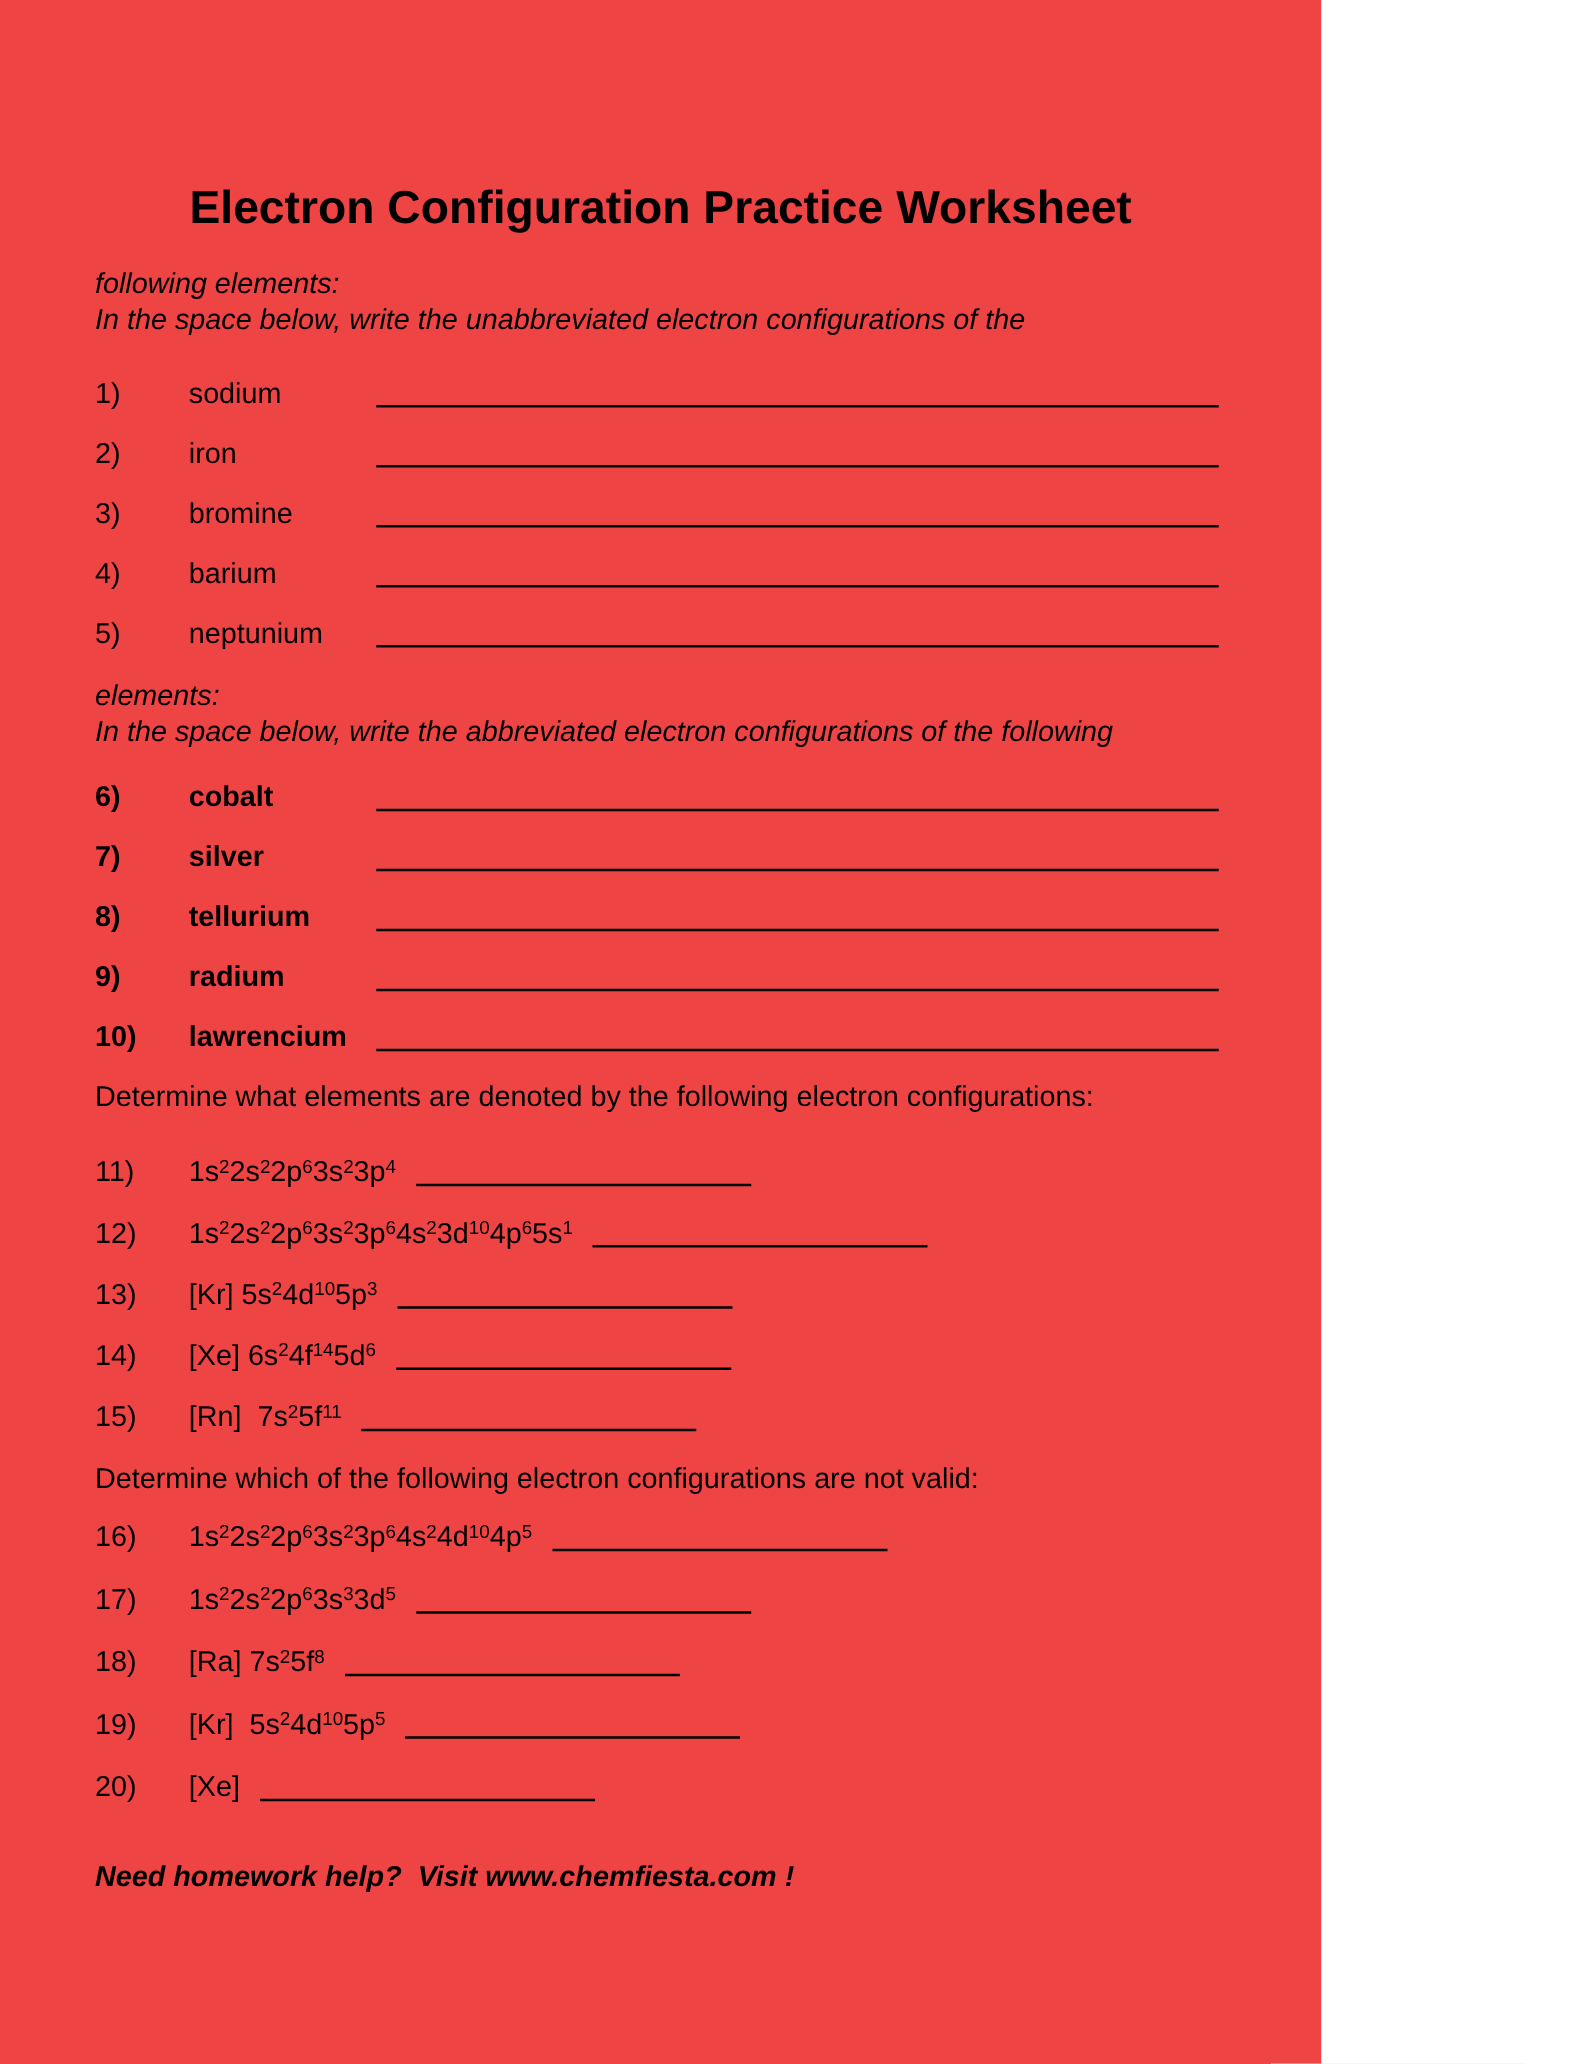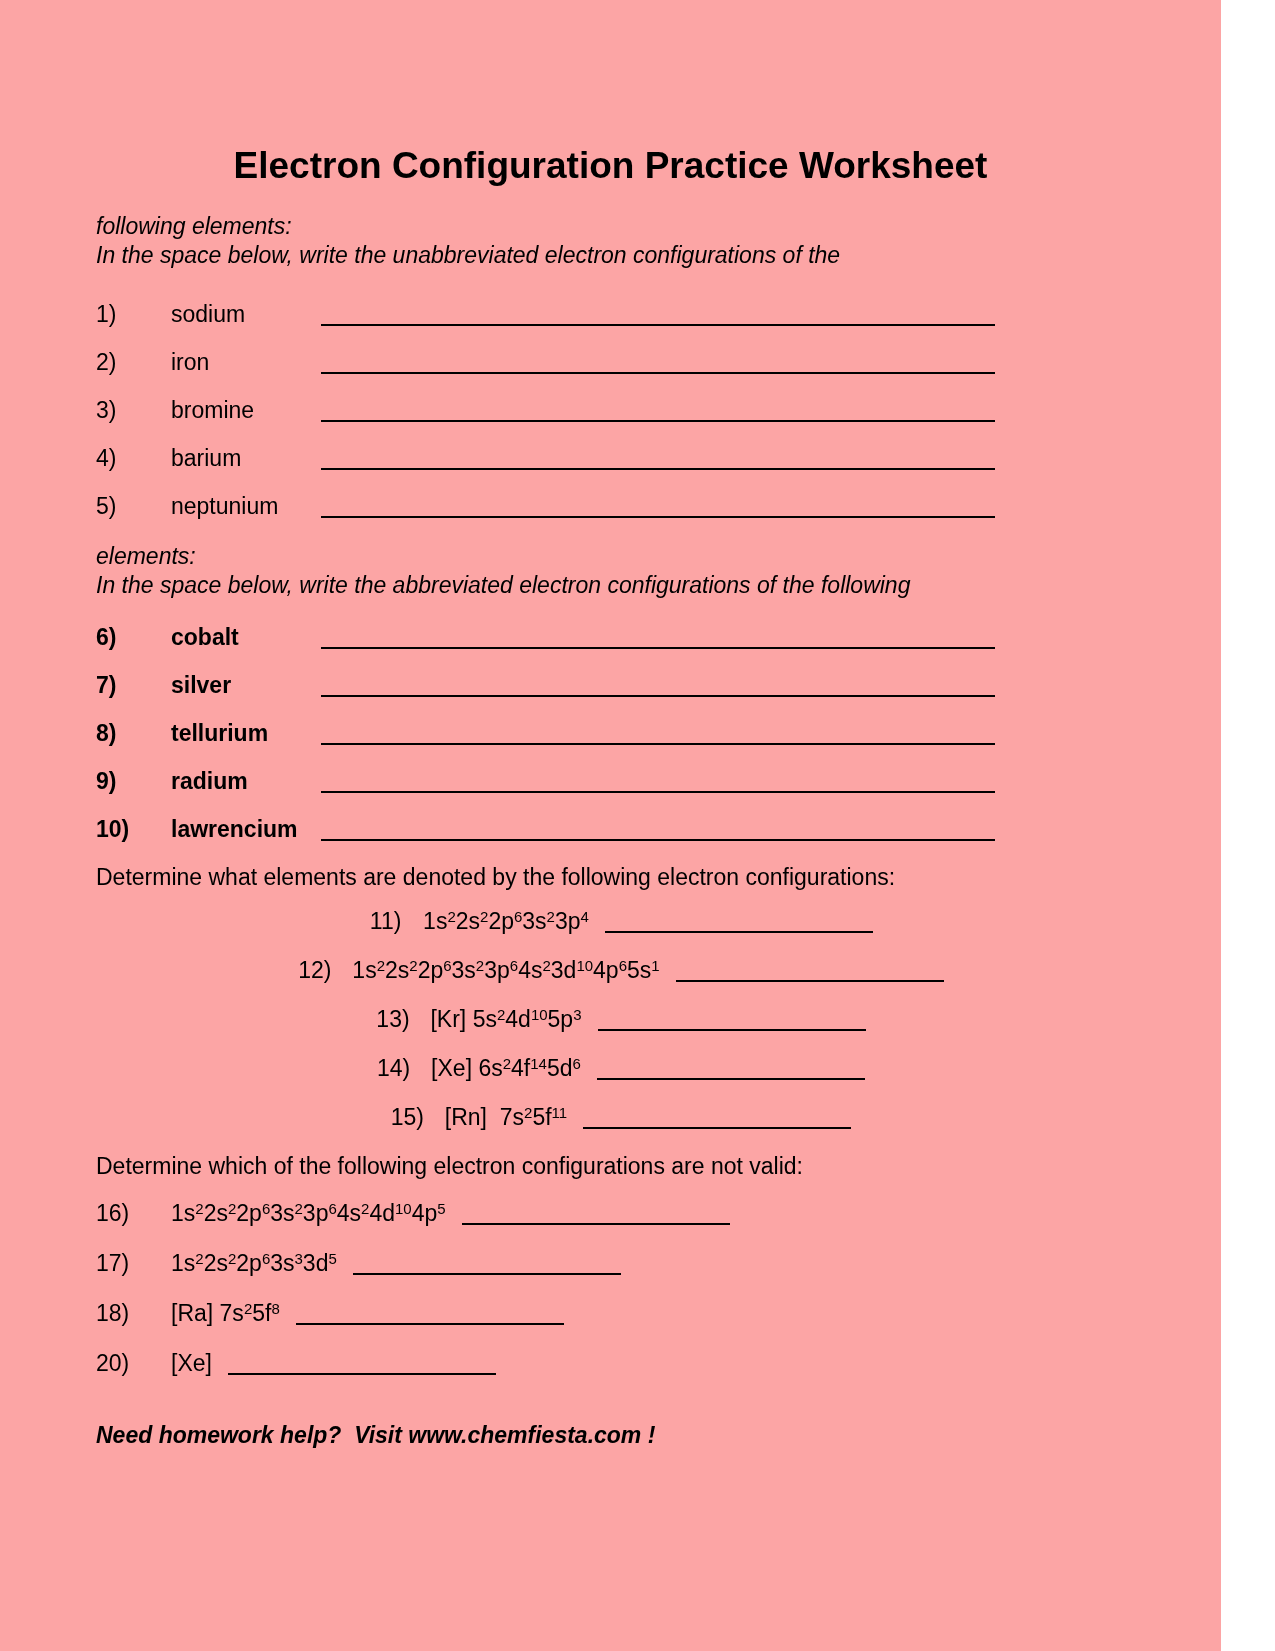--- a/index.html
+++ b/index.html
@@ -2,28 +2,28 @@
 <html><head>
 <meta charset="utf-8">
 <style>
   html, body {
     margin: 0;
     padding: 0;
     background: #ffffff;
   }
   .sheet {
     position: relative;
-    width: 1221px;
+    width: 1057px;
     height: 1651px;
-    background: #fca5a5;
+    background: #ef4444;
     color: #000000;
     font-family: "Liberation Sans", sans-serif;
     font-size: 23px;
     box-sizing: border-box;
-    padding: 0 96px;
+    padding: 0 76px;
     overflow: hidden;
   }
   .title {
     margin: 0;
     padding-top: 146px;
     font-size: 37px;
     line-height: 40px;
     font-weight: bold;
     text-align: center;
     white-space: nowrap;
@@ -35,21 +35,21 @@
   }
   .intro div { white-space: pre-wrap; }
   .heading {
     line-height: 24px;
     white-space: pre-wrap;
   }
   .heading3 { margin-top: 5px; }
   .heading4 { margin-top: 22px; }
   .rows { margin-top: 32px; }
   .rows2 { margin-top: 25px; font-weight: bold; }
-  .rows3 { margin-top: 20px; text-align: center; }
+  .rows3 { margin-top: 36px; }
   .rows4 { margin-top: 23px; }
   .row {
     height: 24px;
     line-height: 24px;
     margin-bottom: 24px;
     white-space: nowrap;
   }
   .rows3 .row { margin-bottom: 25px; }
   .rows4 .row { margin-bottom: 26px; }
   .num {
@@ -171,19 +171,22 @@
     <div class="row">
       <span class="num">16)</span><span class="cfg">1s<sup>2</sup>2s<sup>2</sup>2p<sup>6</sup>3s<sup>2</sup>3p<sup>6</sup>4s<sup>2</sup>4d<sup>10</sup>4p<sup>5</sup></span><span class="blank"></span>
     </div>
     <div class="row">
       <span class="num">17)</span><span class="cfg">1s<sup>2</sup>2s<sup>2</sup>2p<sup>6</sup>3s<sup>3</sup>3d<sup>5</sup></span><span class="blank"></span>
     </div>
     <div class="row">
       <span class="num">18)</span><span class="cfg">[Ra] 7s<sup>2</sup>5f<sup>8</sup></span><span class="blank"></span>
     </div>
     <div class="row">
+      <span class="num">19)</span><span class="cfg">[Kr]  5s<sup>2</sup>4d<sup>10</sup>5p<sup>5</sup></span><span class="blank"></span>
+    </div>
+    <div class="row">
       <span class="num">20)</span><span class="cfg">[Xe]</span><span class="blank"></span>
     </div>
   </div>
 
   <div class="footer">Need homework help?  Visit www.chemfiesta.com !</div>
 
 </div>
 
 </body></html>

